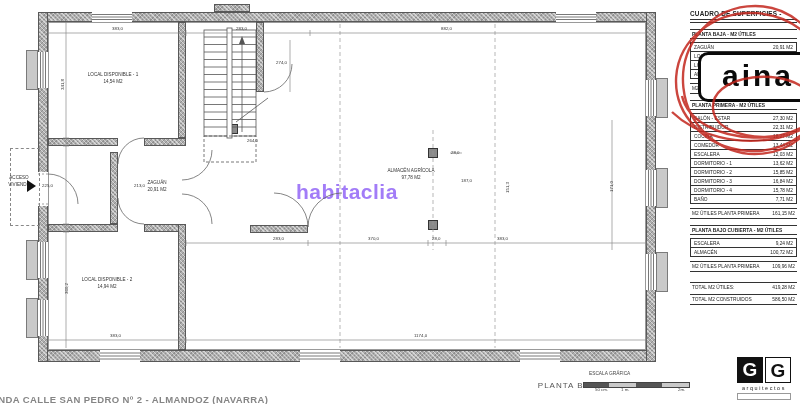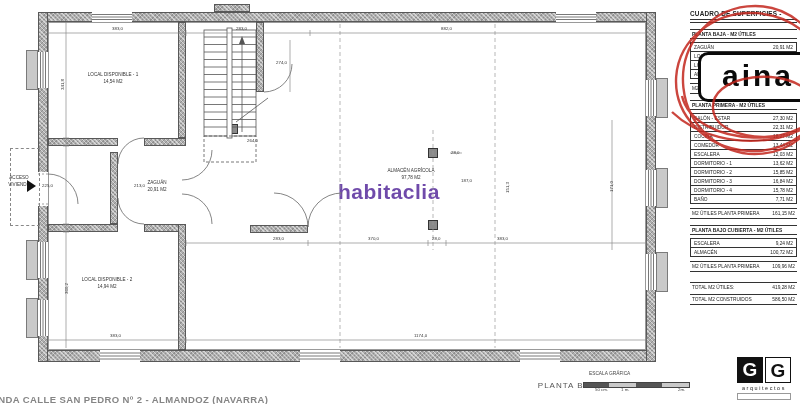--- a/index.html
+++ b/index.html
@@ -18,21 +18,21 @@
   .porch{position:absolute;left:10px;top:148px;width:28px;height:76px;border:1px dashed #888;}
   svg.overlay{position:absolute;left:0;top:0;z-index:3;}
   .room-label{position:absolute;z-index:4;text-align:center;font-size:4.6px;line-height:1.5;
               color:#333;transform:translateX(-50%);white-space:nowrap;}
   .dim{position:absolute;z-index:4;font-size:4.4px;color:#333;white-space:nowrap;}
   .dim.rot{transform:rotate(-90deg);transform-origin:left top;}
   .access{position:absolute;left:2px;top:175px;width:34px;text-align:center;font-size:4.6px;line-height:1.5;z-index:4;}
   .access-arrow{position:absolute;left:27px;top:180px;width:0;height:0;z-index:4;
                 border-top:6px solid transparent;border-bottom:6px solid transparent;border-left:9px solid #111;}
   #watermark{position:absolute;left:296px;top:180px;font-size:21px;font-weight:bold;
-             color:#4c1d95;opacity:.8;letter-spacing:.5px;z-index:2;margin-left:42px;}
+             color:#8b5cf6;opacity:.8;letter-spacing:.5px;z-index:2;}
   
   #surface-table{position:absolute;left:690px;top:10px;width:107px;z-index:1;color:#222;}
   #surface-table .title{font-size:6.4px;font-weight:bold;letter-spacing:.2px;}
   .dbl{height:2px;border-top:1px solid #333;border-bottom:1px solid #333;margin-top:2px;}
   .sec-heading{margin-top:6px;border-top:1px solid #333;border-bottom:1px solid #333;
                padding:1.5px 2px;font-size:4.9px;font-weight:bold;}
   .rows-box{border:1px solid #333;margin-top:3px;}
   .t-row{display:flex;justify-content:space-between;padding:1.5px 3px;border-bottom:1px solid #333;font-size:4.8px;}
   .t-row:last-child{border-bottom:none;}
   .summary{margin-top:4px;border-top:1px solid #333;border-bottom:1px solid #333;

